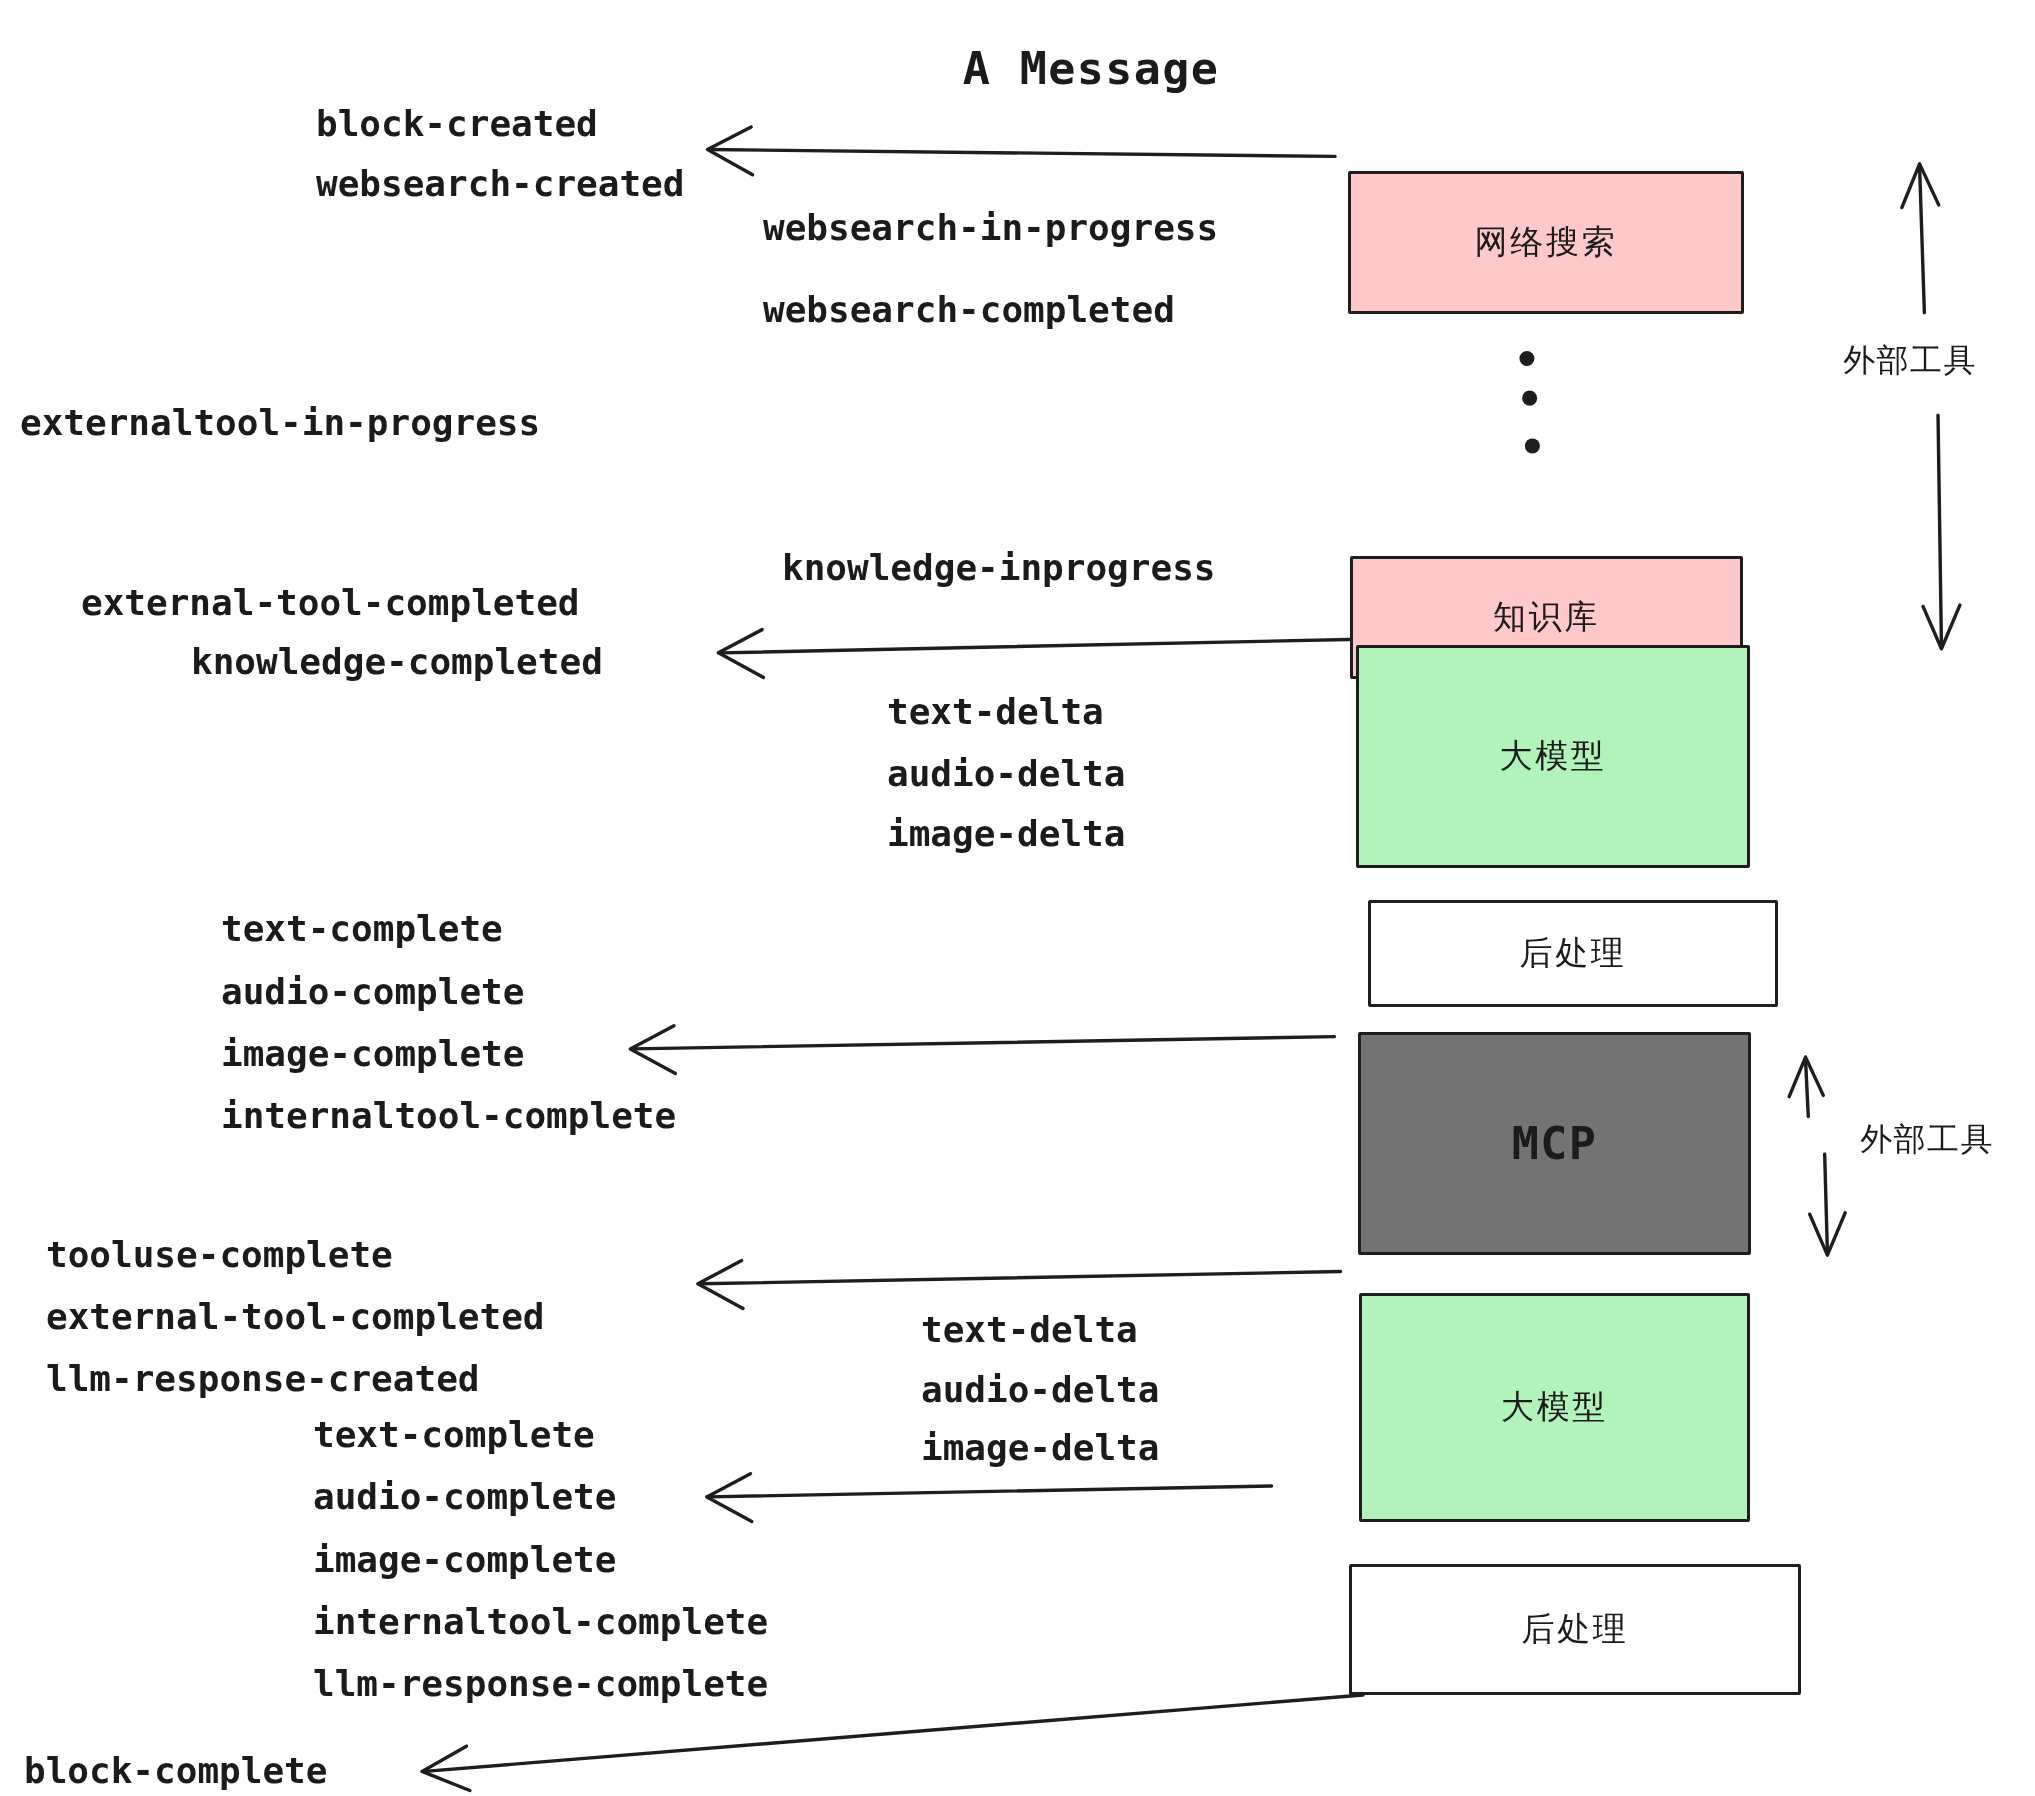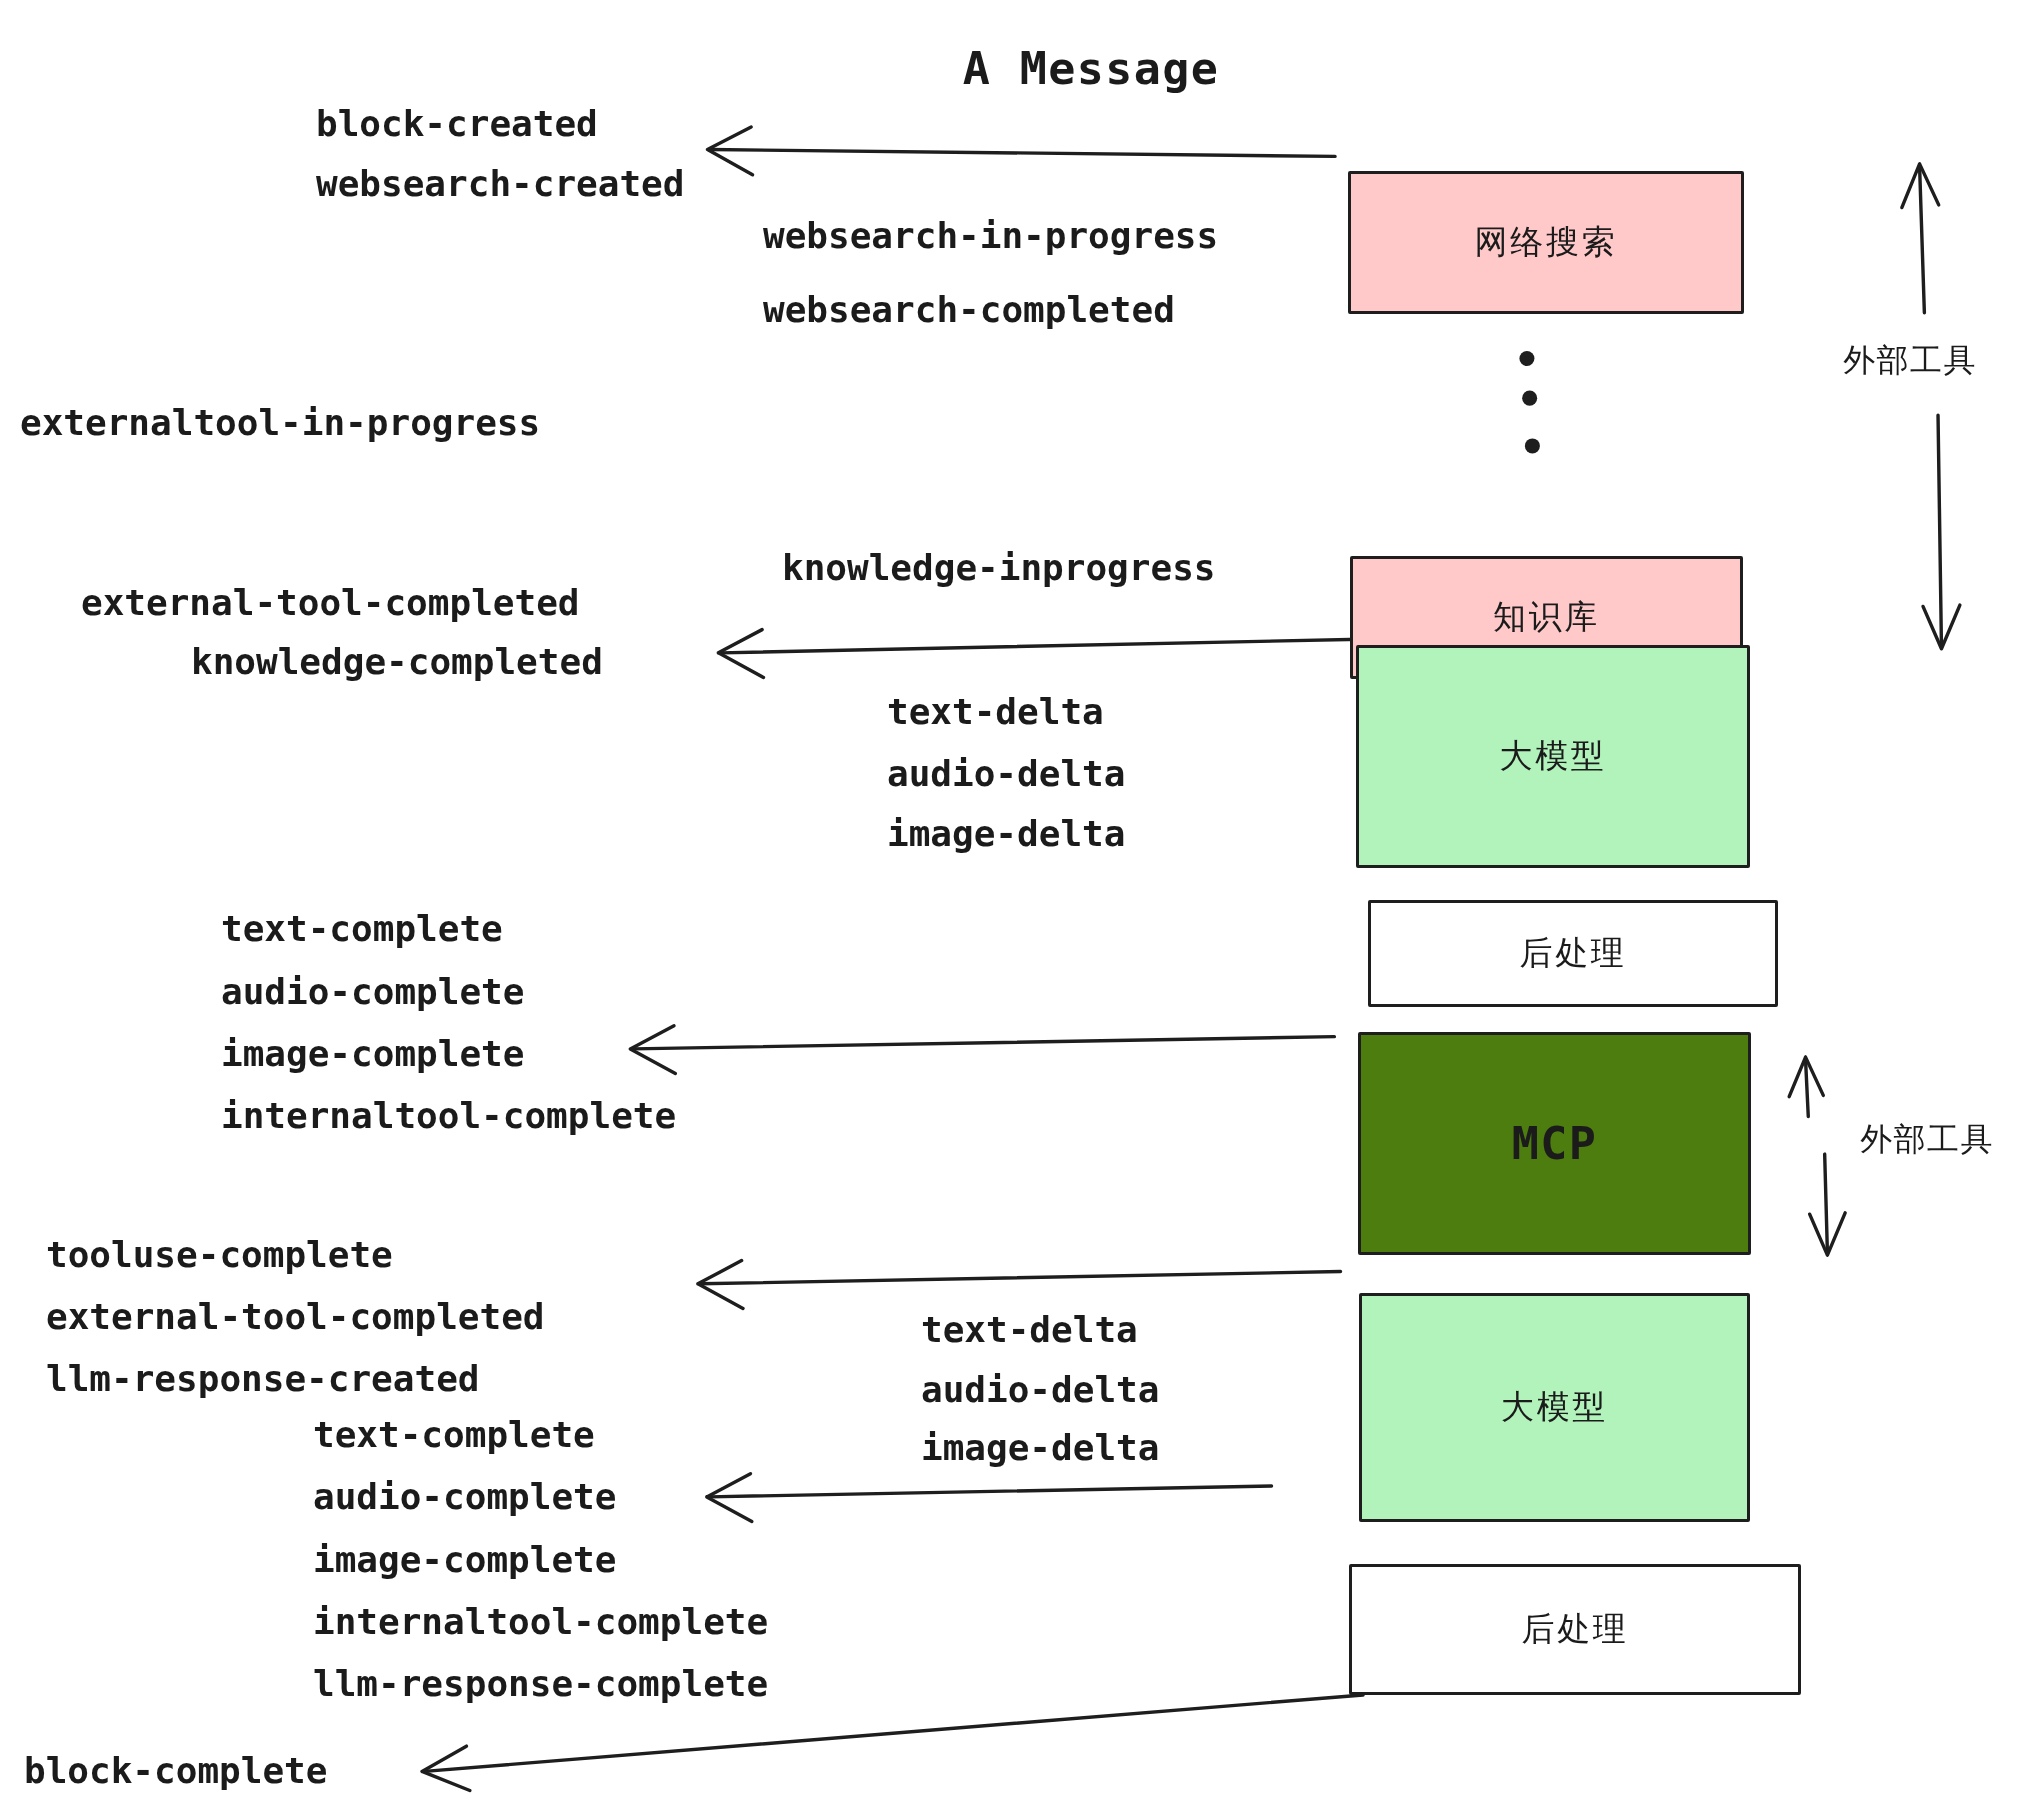--- a/index.html
+++ b/index.html
@@ -115,36 +115,36 @@
   </div>
   <div class="box" style="left: 1350px; top: 509px; width: 393px; height: 123px; background: rgb(255, 201, 201); margin-top: 47px;">
     <span class="lbl">知识库</span>
   </div>
   <div class="box" style="left: 1356px; top: 645px; width: 394px; height: 223px; background: rgb(178, 242, 187);">
     <span class="lbl">大模型</span>
   </div>
   <div class="box" style="left: 1368px; top: 900px; width: 410px; height: 107px; background: rgb(255, 255, 255);">
     <span class="lbl">后处理</span>
   </div>
-  <div class="box" style="left: 1358px; top: 1032px; width: 393px; height: 223px; background: #4d7c0f;">
+  <div class="box" style="left: 1358px; top: 1032px; width: 393px; height: 223px; background: #737373;">
     <span class="lbl latin">MCP</span>
   </div>
   <div class="box" style="left: 1359px; top: 1293px; width: 391px; height: 229px; background: rgb(178, 242, 187);">
     <span class="lbl">大模型</span>
   </div>
   <div class="box" style="left: 1349px; top: 1564px; width: 452px; height: 131px; background: rgb(255, 255, 255);">
     <span class="lbl">后处理</span>
   </div>
 
   <div class="side" style="left:1910px;top:361px">外部工具</div>
   <div class="side" style="left:1927px;top:1140px">外部工具</div>
 
   <div class="ev" style="left:316px;top:123px">block-created</div>
   <div class="ev" style="left:316px;top:183px">websearch-created</div>
-  <div class="ev" style="left:763px;top:235px">websearch-in-progress</div>
+  <div class="ev" style="left:763px;top:227px">websearch-in-progress</div>
   <div class="ev" style="left:763px;top:309px">websearch-completed</div>
   <div class="ev" style="left:782px;top:567px">knowledge-inprogress</div>
   <div class="ev" style="left:20px;top:422px">externaltool-in-progress</div>
   <div class="ev" style="left:81px;top:602px">external-tool-completed</div>
   <div class="ev" style="left:191px;top:661px">knowledge-completed</div>
   <div class="ev" style="left:887px;top:711px">text-delta</div>
   <div class="ev" style="left:887px;top:773px">audio-delta</div>
   <div class="ev" style="left:887px;top:833px">image-delta</div>
   <div class="ev" style="left:221px;top:928px">text-complete</div>
   <div class="ev" style="left:221px;top:991px">audio-complete</div>

